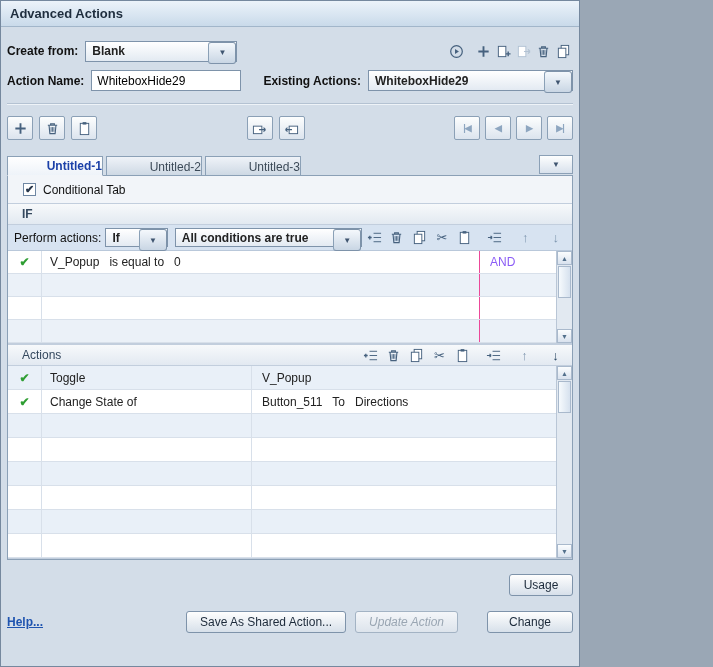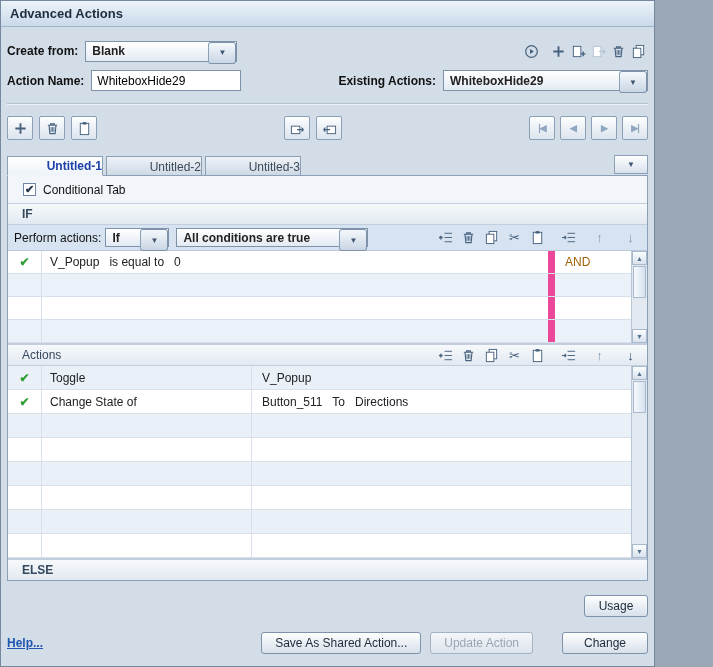--- a/index.html
+++ b/index.html
@@ -1,16 +1,16 @@
 <!DOCTYPE html>
 <html><head>
 <meta charset="utf-8">
 <style>
   html,body{margin:0;padding:0;background:#9aa7b5;font-family:"Liberation Sans",sans-serif;font-size:12px;color:#222;}
-  .window{width:655px;height:667px;box-sizing:border-box;border:1px solid #75889e;background:#d3dde8;display:flex;flex-direction:column;overflow:hidden;}
+  .window{width:580px;height:667px;box-sizing:border-box;border:1px solid #75889e;background:#d3dde8;display:flex;flex-direction:column;overflow:hidden;}
   .titlebar{height:25px;flex:0 0 25px;background:linear-gradient(#ecf3fa,#c9daea);border-bottom:1px solid #a2b6ca;display:flex;align-items:center;padding:0 9px;font-size:13px;font-weight:bold;color:#1e2d3d;}
   .main{flex:1;display:flex;flex-direction:column;padding:0 6px;min-height:0;}
   .frow{display:flex;align-items:center;}
   .lbl{font-weight:bold;color:#111;margin-right:7px;white-space:nowrap;}
   .lbl.plain{font-weight:normal;}
   .spacer{flex:1;}
   
   .dd{display:flex;align-items:stretch;height:21px;border:1px solid #7e93aa;background:linear-gradient(#ffffff,#e3eaf2);box-sizing:border-box;cursor:default;}
   .dd .val{flex:1;display:flex;align-items:center;padding:0 6px;white-space:nowrap;overflow:hidden;font-weight:bold;}
   .dd .btn{width:19px;border-left:1px solid #8aa0b6;background:linear-gradient(#f4f8fc,#c9d6e4);display:flex;align-items:center;justify-content:center;font-size:8px;color:#3f5570;}
@@ -44,31 +44,31 @@
   
   .tablewrap{display:flex;background:#fff;border-bottom:1px solid #c2cedd;}
   .rows{flex:1;min-width:0;}
   .trow{display:grid;border-bottom:1px solid #d8e0ea;box-sizing:border-box;}
   .ctable .trow{grid-template-columns:34px 1fr 76px;height:23px;}
   .atable .trow{grid-template-columns:34px 210px 1fr;height:24px;}
   .ctable .trow:nth-child(even){background:#ebf1f8;}
   .atable .trow:nth-child(odd){background:#e9f0f8;}
   .cell{display:flex;align-items:center;box-sizing:border-box;overflow:hidden;}
   .cell.check{justify-content:center;border-right:1px solid #d8e0ea;color:#2f9e33;font-weight:bold;font-size:12px;}
-  .cell.expr{padding-left:8px;white-space:pre;border-right:7px solid #ec4899;}
-  .cell.logic{padding-left:10px;color:#a16207;}
+  .cell.expr{padding-left:8px;white-space:pre;border-right:1px solid #ec4899;}
+  .cell.logic{padding-left:10px;color:#8b5cf6;}
   .cell.acol{padding-left:8px;border-right:1px solid #d8e0ea;}
   .cell.pcol{padding-left:10px;white-space:pre;}
   .vscroll{width:15px;flex:0 0 15px;background:#e2e9f1;border-left:1px solid #b9c6d6;display:flex;flex-direction:column;}
   .sbtn{height:14px;box-sizing:border-box;border:1px solid #a9b9cc;background:linear-gradient(#fbfdfe,#d9e2ee);display:flex;align-items:center;justify-content:center;font-size:7px;color:#53708c;}
   .sthumb{height:32px;box-sizing:border-box;border:1px solid #a9b9cc;background:linear-gradient(90deg,#f6fafd,#d6e1ee);margin:1px;}
   .strack{flex:1;}
   
   .btn{height:22px;box-sizing:border-box;border:1px solid #7e93aa;border-radius:3px;background:linear-gradient(#fefefe,#d7e0ea);display:flex;align-items:center;justify-content:center;padding:0 13px;color:#1c2a3a;white-space:nowrap;}
-  .btn.disabled{color:#9aa6b3;background:linear-gradient(#f4f6f9,#dde4ec);border-color:#a3b3c4;}
+  .btn.disabled{color:#9aa6b3;background:linear-gradient(#f4f6f9,#dde4ec);border-color:#a3b3c4;font-style:italic;}
   .btnrow1{margin-top:14px;display:flex;justify-content:flex-end;gap:9px;text-align:center;}
   .btnrow2{margin-top:15px;margin-bottom:11px;display:flex;align-items:center;gap:9px;}
   .helplink{color:#1f54b0;font-weight:bold;}
 </style>
 </head>
 <body>
 
 <svg width="0" height="0" style="position:absolute">
   <defs>
     <symbol id="i-play" viewBox="0 0 16 16">
@@ -424,23 +424,20 @@
               <span>▲</span>
             </span>
           <span class="sthumb"></span>
           <span class="strack"></span>
           <span class="sbtn">
               <span>▼</span>
             </span>
         </div>
       </div>
 
-      <div class="secheader" style="border-bottom:none;">
-        <span class="title">ELSE</span>
-      </div>
 
     </div>
 
     <div class="btnrow1">
       <span class="btn" style="min-width:64px;">
           <span>Usage</span>
         </span>
     </div>
 
     <div class="btnrow2">

